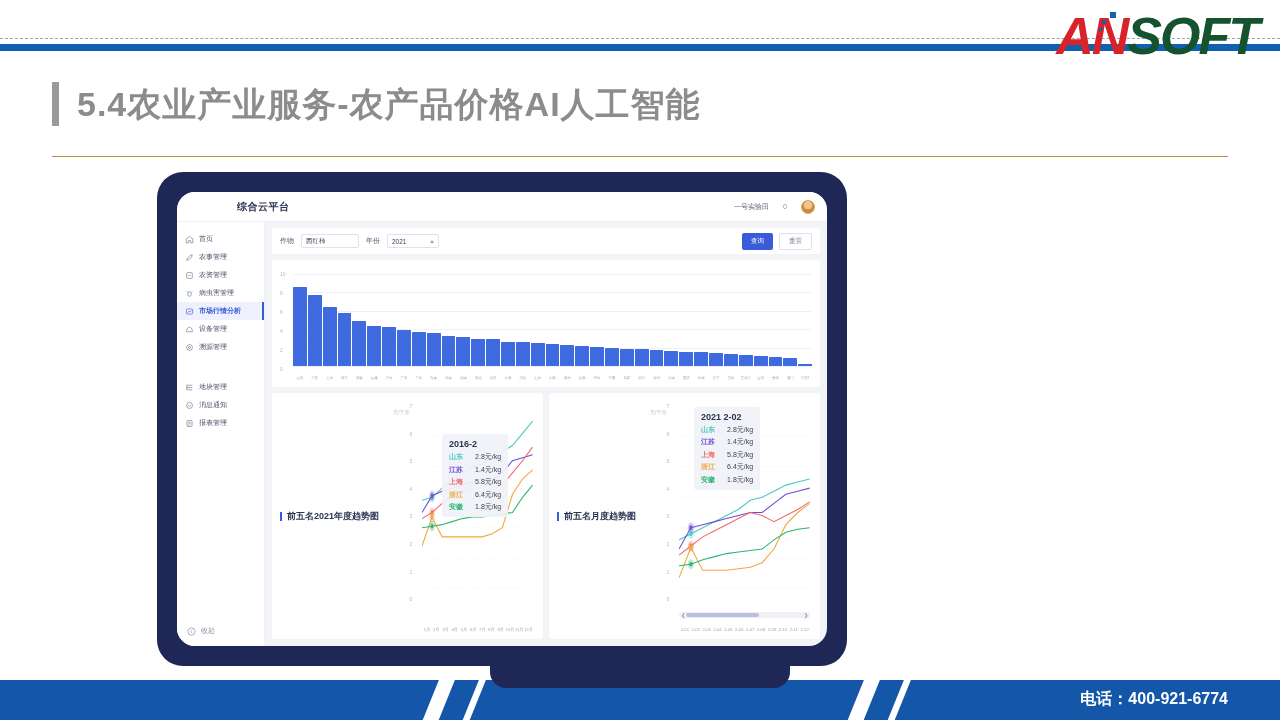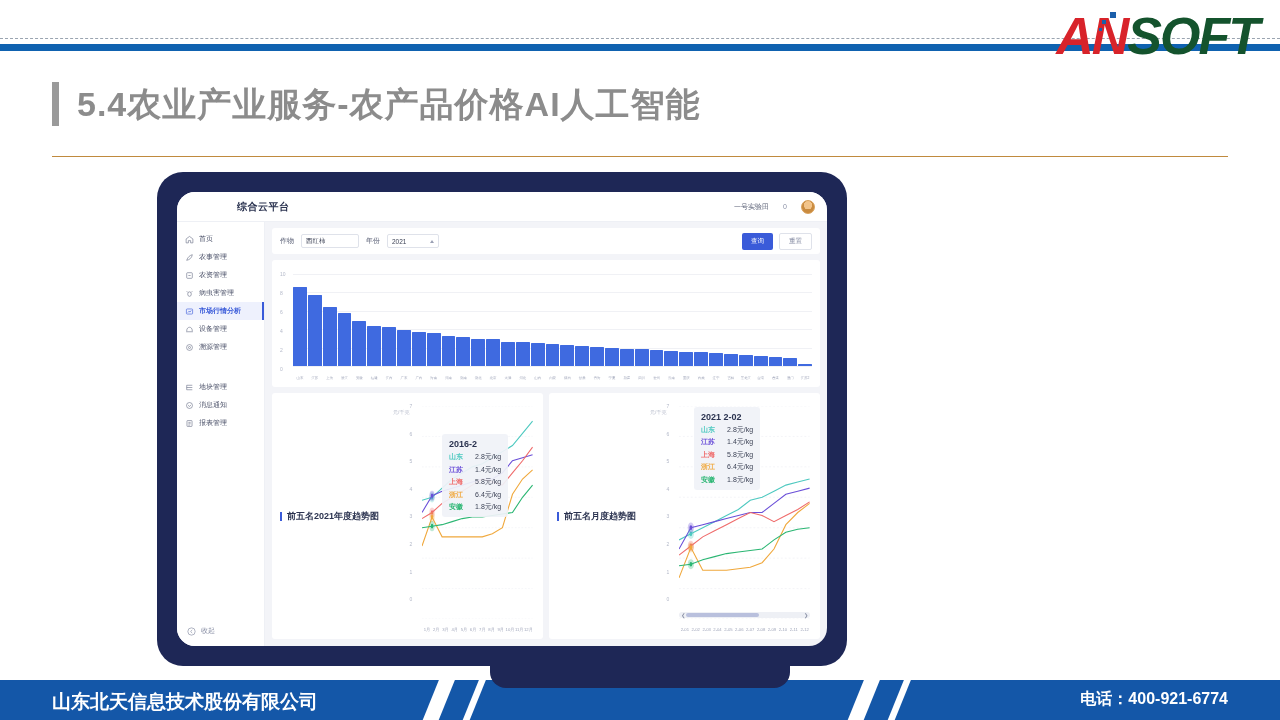--- a/index.html
+++ b/index.html
@@ -568,18 +568,17 @@
         </div>
       </div>
     </div>
   </div>
 
   <div class="footer">
     <span class="slash s1"></span>
     <span class="slash s2"></span>
     <span class="slash s3"></span>
     <span class="slash s4"></span>
-    <span class="footer-left">山东北天信息技术股份有限公司</span>
     <span class="footer-right">电话：400-921-6774</span>
   </div>
   <div class="footer-notch"></div>
 
 </div>
 
 </body></html>

